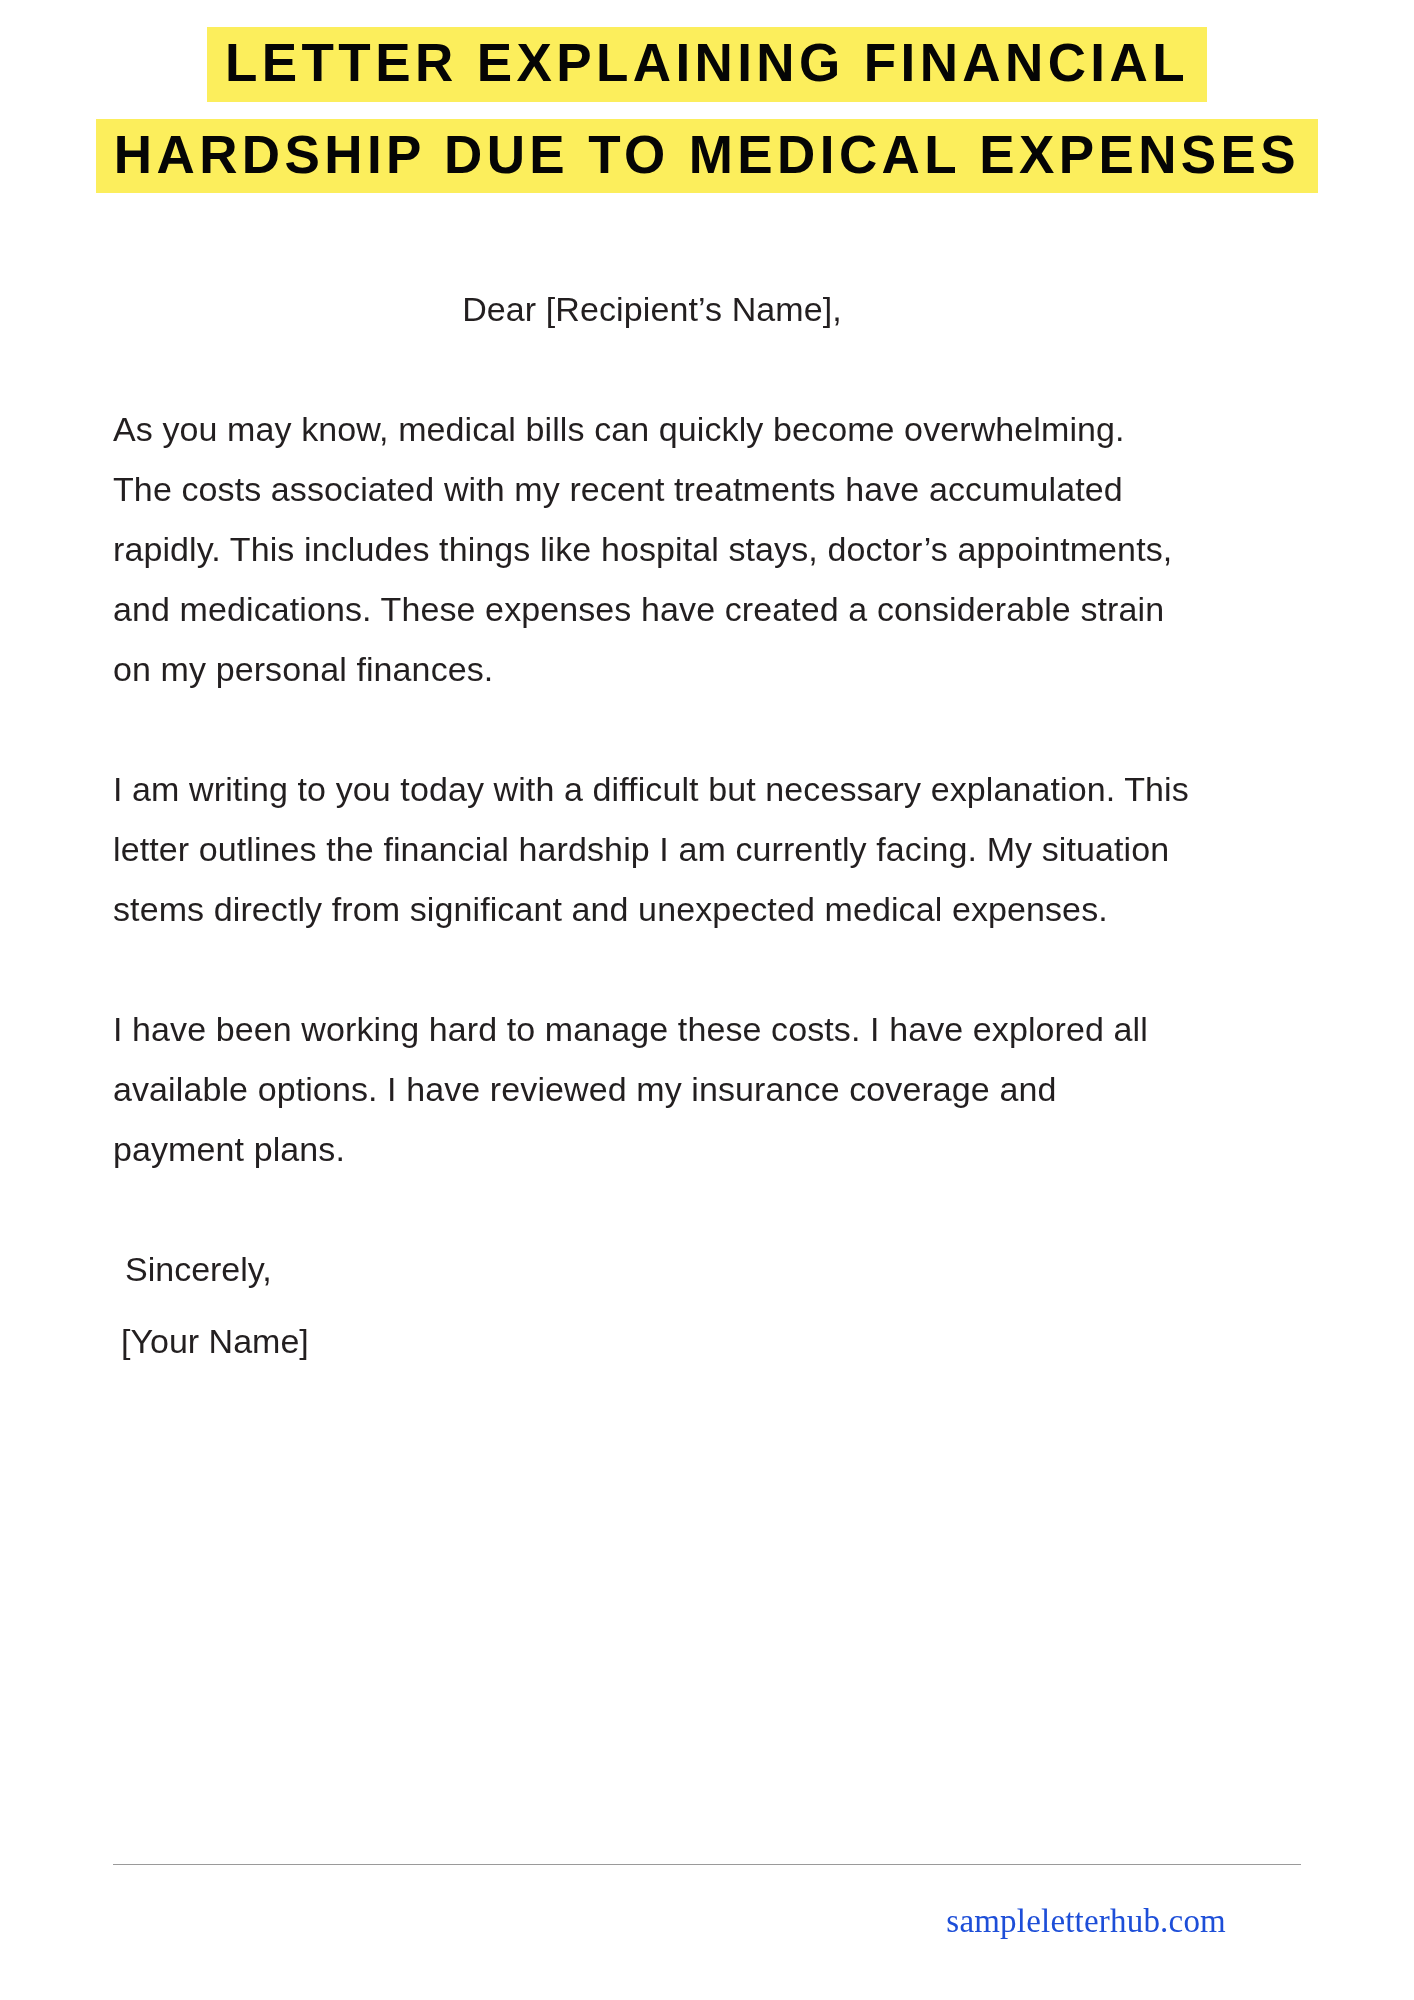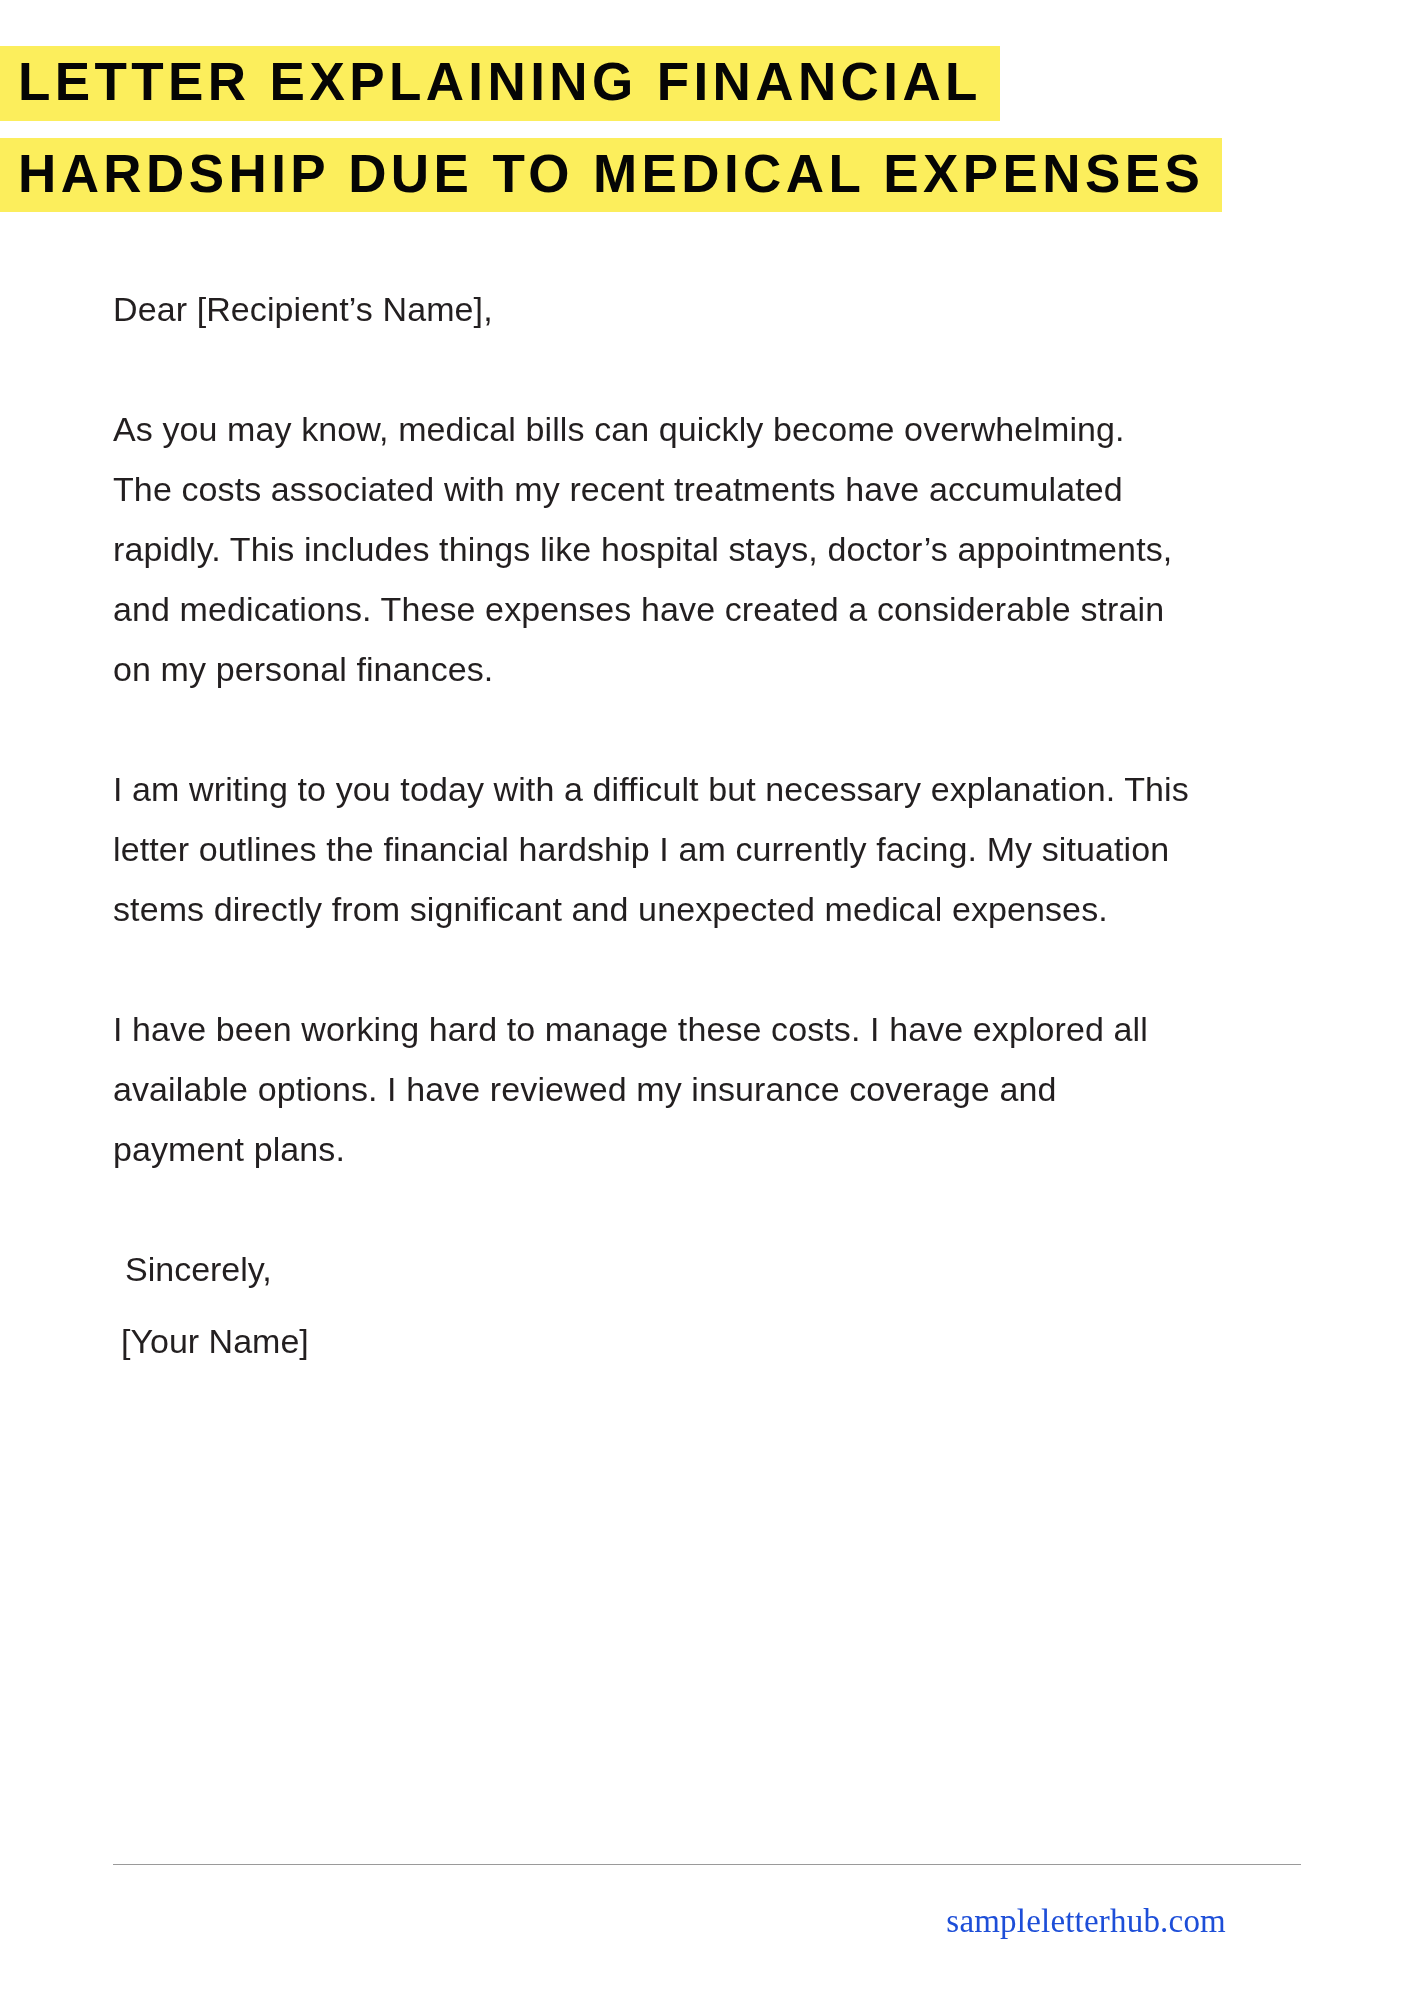--- a/index.html
+++ b/index.html
@@ -19,22 +19,22 @@
   .page {
     width: 1414px;
     height: 2000px;
     position: relative;
     background: #ffffff;
     box-sizing: border-box;
   }
 
   
   .title-block {
-    padding-top: 46px;
-    text-align: left;
+    padding-top: 27px;
+    text-align: center;
     line-height: 0;
   }
   .title-line {
     display: inline-block;
     font-family: "Liberation Sans", sans-serif;
     font-weight: 700;
     font-size: 53px;
     letter-spacing: 4.4px;
     text-transform: uppercase;
     color: #050505;
@@ -57,20 +57,21 @@
   .para {
     font-size: 34px;
     line-height: 60px;
     color: #231f20;
     margin: 0 0 60px 0;
     font-weight: 400;
     letter-spacing: 0.1px;
   }
   .salutation {
     margin-bottom: 60px;
+    text-align: center;
   }
   .signoff {
     margin: 12px;
     line-height: 60px;
     font-size: 34px;
     color: #231f20;
   }
   .signoff-name {
     margin: 8px;
     line-height: 60px;

